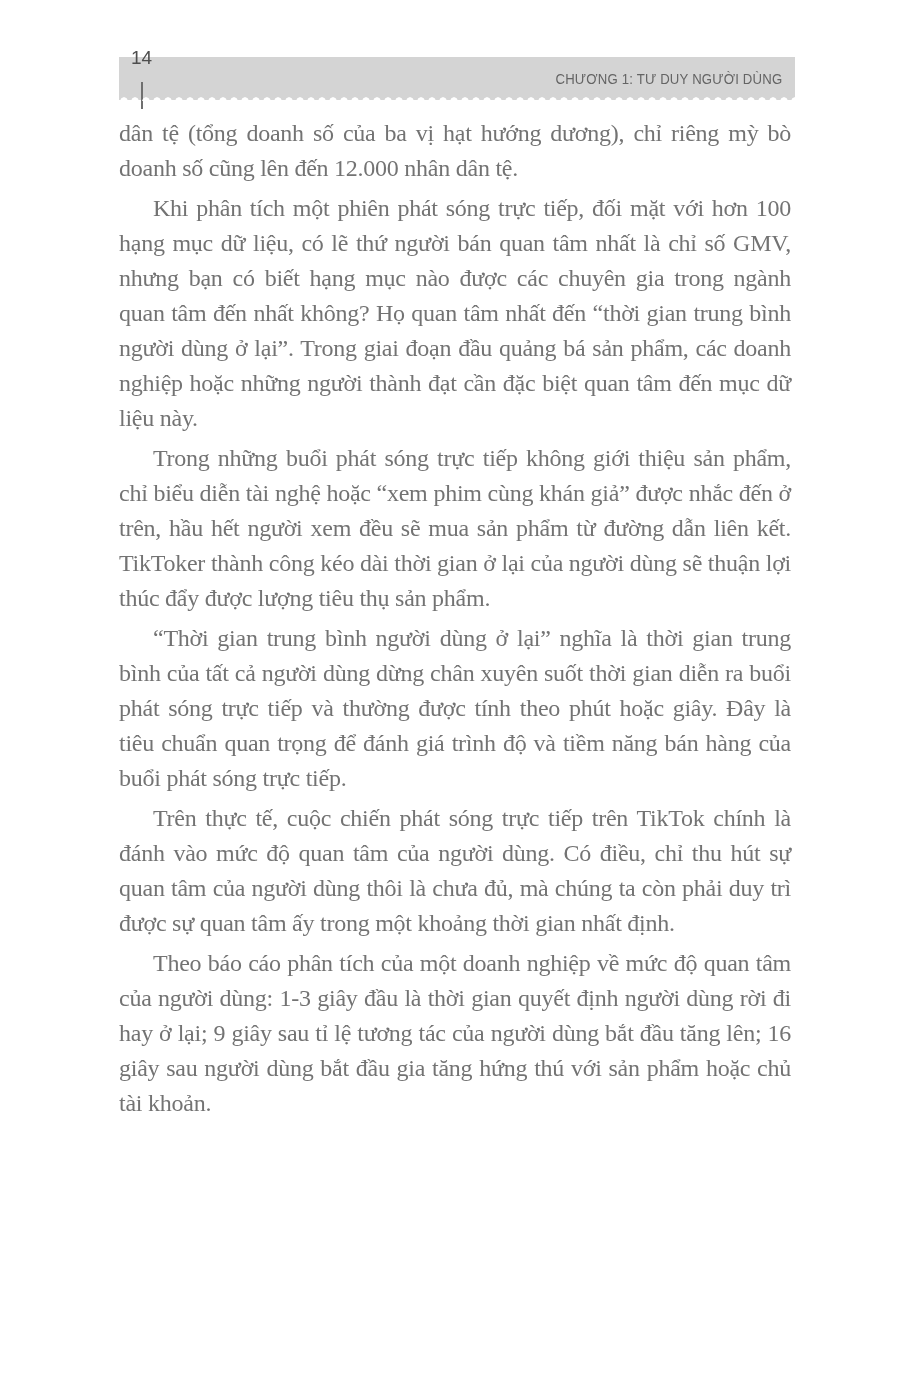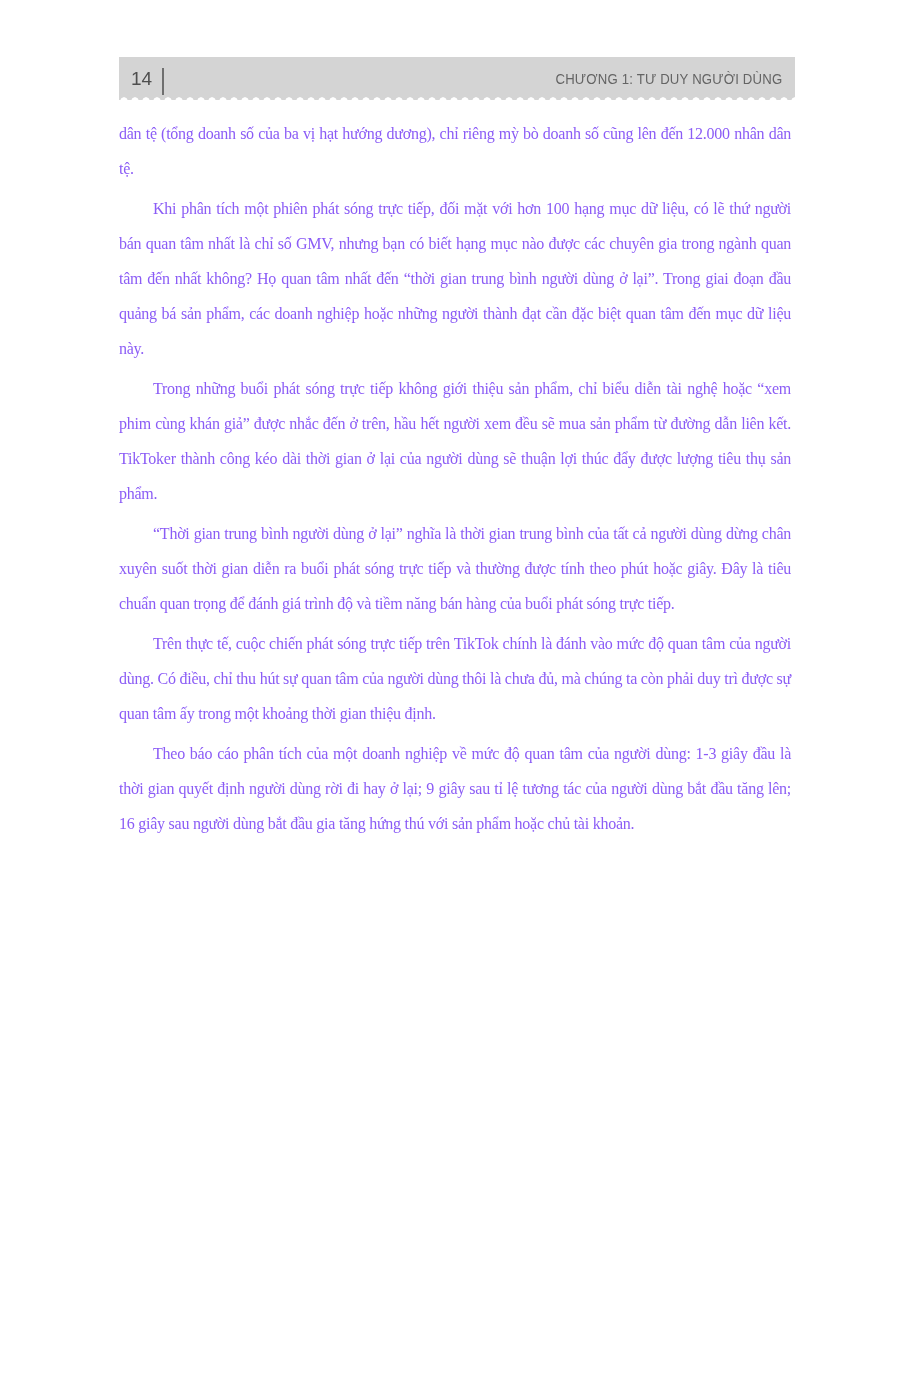--- a/index.html
+++ b/index.html
@@ -39,20 +39,21 @@
     bottom: -1px;
     height: 7px;
     background-image: radial-gradient(circle at 5px 7px, #ffffff 3.4px, rgba(255,255,255,0) 4px);
     background-size: 11px 7px;
     background-repeat: repeat-x;
   }
   .page-num-wrap {
     display: flex;
     align-items: center;
     gap: 10px;
+    flex-direction: column;
   }
   .page-num {
     font-family: "Liberation Sans", sans-serif;
     font-size: 19px;
     color: #4e4e4e;
     line-height: 1;
   }
   .page-num-divider {
     display: inline-block;
     width: 2px;
@@ -72,24 +73,24 @@
 
   
   .page-body {
     position: absolute;
     left: 119px;
     top: 116px;
     width: 676px;
   }
   .page-body p {
     margin: 0 4px 5px 0;
-    font-size: 16px;
+    font-size: 24px;
     line-height: 35px;
     letter-spacing: -0.25px;
-    color: #8b5cf6;
+    color: #737373;
     text-align: justify;
     text-indent: 34px;
   }
   .page-body p.continued {
     text-indent: 0;
   }
 </style>
 </head>
 <body>
 
@@ -101,17 +102,17 @@
       <span class="page-num-divider"></span>
     </div>
     <div class="chapter-title">CHƯƠNG 1: TƯ DUY NGƯỜI DÙNG</div>
   </div>
 
   <div class="page-body">
     <p class="continued">dân tệ (tổng doanh số của ba vị hạt hướng dương), chỉ riêng mỳ bò doanh số cũng lên đến 12.000 nhân dân tệ.</p>
     <p>Khi phân tích một phiên phát sóng trực tiếp, đối mặt với hơn 100 hạng mục dữ liệu, có lẽ thứ người bán quan tâm nhất là chỉ số GMV, nhưng bạn có biết hạng mục nào được các chuyên gia trong ngành quan tâm đến nhất không? Họ quan tâm nhất đến “thời gian trung bình người dùng ở lại”. Trong giai đoạn đầu quảng bá sản phẩm, các doanh nghiệp hoặc những người thành đạt cần đặc biệt quan tâm đến mục dữ liệu này.</p>
     <p>Trong những buổi phát sóng trực tiếp không giới thiệu sản phẩm, chỉ biểu diễn tài nghệ hoặc “xem phim cùng khán giả” được nhắc đến ở trên, hầu hết người xem đều sẽ mua sản phẩm từ đường dẫn liên kết. TikToker thành công kéo dài thời gian ở lại của người dùng sẽ thuận lợi thúc đẩy được lượng tiêu thụ sản phẩm.</p>
     <p>“Thời gian trung bình người dùng ở lại” nghĩa là thời gian trung bình của tất cả người dùng dừng chân xuyên suốt thời gian diễn ra buổi phát sóng trực tiếp và thường được tính theo phút hoặc giây. Đây là tiêu chuẩn quan trọng để đánh giá trình độ và tiềm năng bán hàng của buổi phát sóng trực tiếp.</p>
-    <p>Trên thực tế, cuộc chiến phát sóng trực tiếp trên TikTok chính là đánh vào mức độ quan tâm của người dùng. Có điều, chỉ thu hút sự quan tâm của người dùng thôi là chưa đủ, mà chúng ta còn phải duy trì được sự quan tâm ấy trong một khoảng thời gian thiệu định.</p>
+    <p>Trên thực tế, cuộc chiến phát sóng trực tiếp trên TikTok chính là đánh vào mức độ quan tâm của người dùng. Có điều, chỉ thu hút sự quan tâm của người dùng thôi là chưa đủ, mà chúng ta còn phải duy trì được sự quan tâm ấy trong một khoảng thời gian nhất định.</p>
     <p>Theo báo cáo phân tích của một doanh nghiệp về mức độ quan tâm của người dùng: 1-3 giây đầu là thời gian quyết định người dùng rời đi hay ở lại; 9 giây sau tỉ lệ tương tác của người dùng bắt đầu tăng lên; 16 giây sau người dùng bắt đầu gia tăng hứng thú với sản phẩm hoặc chủ tài khoản.</p>
   </div>
 
 </div>
 
 </body></html>

